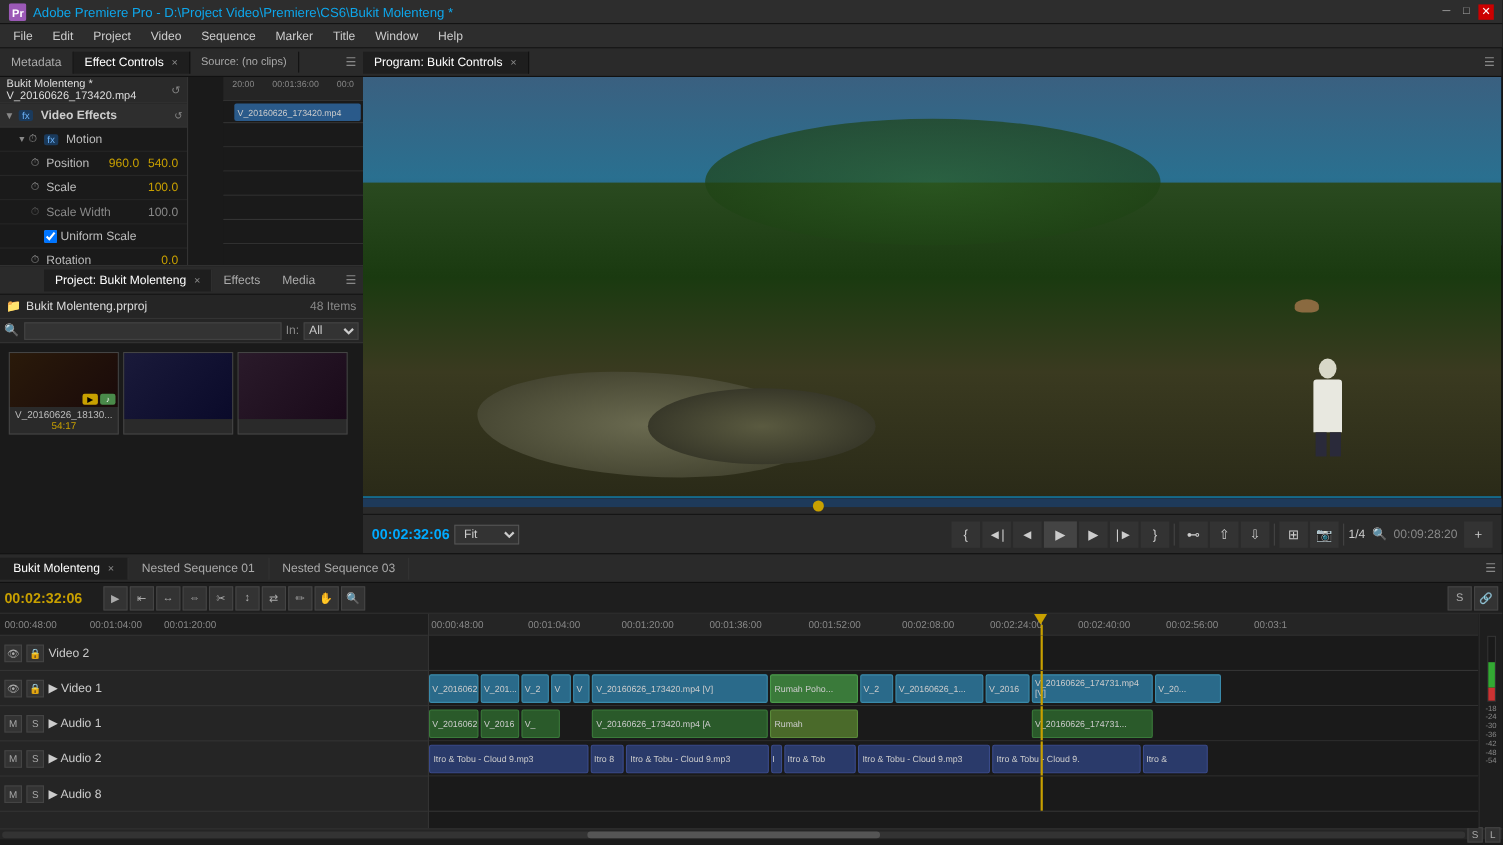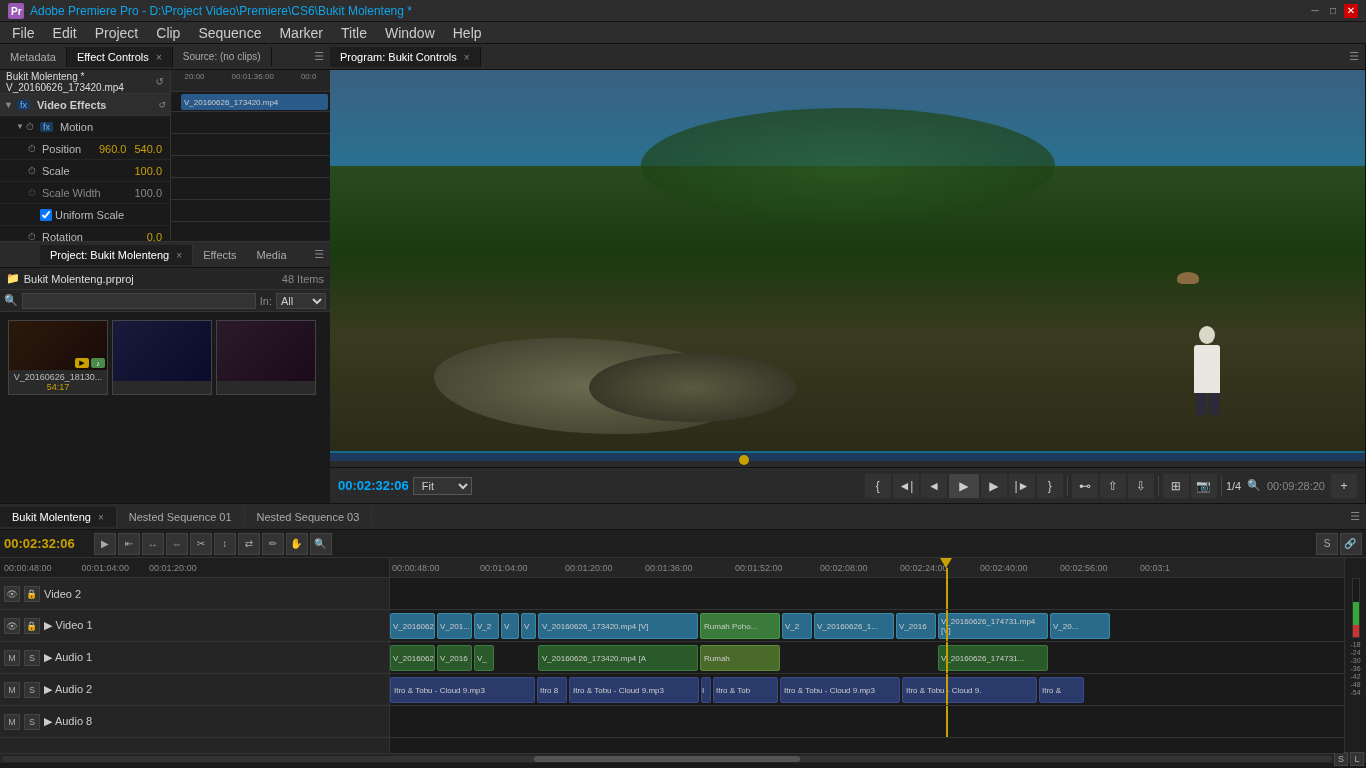--- a/index.html
+++ b/index.html
@@ -6,21 +6,21 @@
     body { width: 1366px; height: 768px; background: #1a1a1a; font-family: 'Segoe UI', Arial, sans-serif; font-size: 11px; color: #cccccc; overflow: hidden; }
 
     
     #titlebar { width: 100%; height: 22px; background: #2d2d2d; display: flex; align-items: center; justify-content: space-between; padding: 0 8px; border-bottom: 1px solid #111; }
     #titlebar .win-controls { display: flex; gap: 4px; }
     #titlebar .win-btn { width: 14px; height: 14px; display: flex; align-items: center; justify-content: center; font-size: 10px; cursor: pointer; color: #aaa; }
     #titlebar .win-btn.close { background: #cc0000; color: white; }
 
     
     #menubar { width: 100%; height: 22px; background: #2d2d2d; display: flex; align-items: center; padding: 0 4px; border-bottom: 1px solid #111; gap: 2px; }
-    .menu-item { padding: 2px 8px; font-size: 14px; color: #ccc; cursor: pointer; }
+    .menu-item { padding: 2px 8px; font-size: 11px; color: #ccc; cursor: pointer; }
 
     
     #effect-controls-tabs { height: 26px; background: #2a2a2a; display: flex; align-items: center; border-bottom: 1px solid #111; }
     .tab { padding: 4px 10px; font-size: 11px; color: #aaa; cursor: pointer; border-right: 1px solid #111; }
     .tab.active { background: #1e1e1e; color: #fff; }
     .tab-close { margin-left: 4px; color: #888; font-size: 10px; }
     .panel-menu { margin-left: auto; padding: 0 6px; color: #888; cursor: pointer; }
     .clip-header { height: 24px; background: #2a2a2a; display: flex; align-items: center; padding: 0 6px; border-bottom: 1px solid #333; justify-content: space-between; }
     .section-header { height: 22px; background: #2e2e2e; display: flex; align-items: center; padding: 0 4px; border-bottom: 1px solid #333; justify-content: space-between; }
     .effect-row { height: 22px; display: flex; align-items: center; padding: 0 4px; border-bottom: 1px solid #262626; }
@@ -88,21 +88,21 @@
     .outer-layout { display: flex; flex-direction: column; height: calc(768px - 44px); }
     .upper-section { display: flex; flex: 1; min-height: 0; }
     .lower-section { height: 265px; display: flex; flex-direction: column; }
 
     #left-section { width: 330px; display: flex; flex-direction: column; }
     #project-section { height: 262px; border-top: 1px solid #333; }
 
     
     .scene { width: 100%; height: 100%; position: relative; overflow: hidden; }
     .effect-props { flex: 1; overflow-y: auto; }
-    .effect-ec-timeline { width: 160px; min-width: 160px; border-left: 1px solid #333; overflow: hidden; }
+    .effect-ec-timeline { width: 160px; min-width: 160px; border-left: 1px solid #333; overflow: hidden; padding-left: 32px; }
   </style>
 </head>
 <body>
 
 <div id="titlebar">
   <div style="display:flex;align-items:center;">
     <div style="width:16px;height:16px;margin-right:6px;">
       <svg width="16" height="16" viewBox="0 0 16 16">
           <rect width="16" height="16" fill="#9b59b6" rx="2"></rect>
           <text x="3" y="12" font-size="10" fill="white" font-weight="bold">Pr</text>
@@ -114,21 +114,21 @@
     <div class="win-btn">─</div>
     <div class="win-btn">□</div>
     <div class="win-btn close">✕</div>
   </div>
 </div>
 
 <div id="menubar">
   <span class="menu-item">File</span>
   <span class="menu-item">Edit</span>
   <span class="menu-item">Project</span>
-  <span class="menu-item">Clip</span>
+  <span class="menu-item">Video</span>
   <span class="menu-item">Sequence</span>
   <span class="menu-item">Marker</span>
   <span class="menu-item">Title</span>
   <span class="menu-item">Window</span>
   <span class="menu-item">Help</span>
 </div>
 
 <div class="outer-layout">
   <div class="upper-section">
 
@@ -476,36 +476,36 @@
               <div style="position:absolute;left:424px;width:80px;height:26px;top:3px;background:#2a6a8a;border:1px solid #3a8aaa;border-radius:2px;font-size:8px;color:#ccc;padding:0 2px;overflow:hidden;display:flex;align-items:center;">V_20160626_1...</div>
               <div style="position:absolute;left:506px;width:40px;height:26px;top:3px;background:#2a6a8a;border:1px solid #3a8aaa;border-radius:2px;font-size:8px;color:#ccc;padding:0 2px;overflow:hidden;display:flex;align-items:center;">V_2016</div>
               <div style="position:absolute;left:548px;width:110px;height:26px;top:3px;background:#2a6a8a;border:1px solid #3a8aaa;border-radius:2px;font-size:8px;color:#ccc;padding:0 2px;overflow:hidden;display:flex;align-items:center;">V_20160626_174731.mp4 [V]</div>
               <div style="position:absolute;left:660px;width:60px;height:26px;top:3px;background:#2a6a8a;border:1px solid #3a8aaa;border-radius:2px;font-size:8px;color:#ccc;padding:0 2px;overflow:hidden;display:flex;align-items:center;">V_20...</div>
             </div>
 
             <div class="track-clips" style="height:32px;background:#1a1a1a;position:relative;border-bottom:1px solid #333;">
               <div style="position:absolute;left:556px;top:0;width:2px;height:100%;background:#c8a000;z-index:5;"></div>
               <div style="position:absolute;left:0;width:45px;height:26px;top:3px;background:#2a5a2a;border:1px solid #3a7a3a;border-radius:2px;font-size:8px;color:#ccc;padding:0 2px;overflow:hidden;display:flex;align-items:center;">V_2016062</div>
               <div style="position:absolute;left:47px;width:35px;height:26px;top:3px;background:#2a5a2a;border:1px solid #3a7a3a;border-radius:2px;font-size:8px;color:#ccc;padding:0 2px;overflow:hidden;display:flex;align-items:center;">V_2016</div>
-              <div style="position:absolute;left:84px;width:20px;height:26px;top:3px;background:#2a5a2a;border:1px solid #3a7a3a;border-radius:2px;font-size:8px;color:#ccc;padding:0 2px;overflow:hidden;display:flex;align-items:center;">V_</div>
+              <div style="position:absolute;left:84px;width:35px;height:26px;top:3px;background:#2a5a2a;border:1px solid #3a7a3a;border-radius:2px;font-size:8px;color:#ccc;padding:0 2px;overflow:hidden;display:flex;align-items:center;">V_</div>
               <div style="position:absolute;left:148px;width:160px;height:26px;top:3px;background:#2a5a2a;border:1px solid #3a7a3a;border-radius:2px;font-size:8px;color:#ccc;padding:0 3px;overflow:hidden;display:flex;align-items:center;">V_20160626_173420.mp4 [A</div>
               <div style="position:absolute;left:310px;width:80px;height:26px;top:3px;background:#4a6a2a;border:1px solid #5a8a3a;border-radius:2px;font-size:8px;color:#ccc;padding:0 3px;overflow:hidden;display:flex;align-items:center;">Rumah</div>
               <div style="position:absolute;left:548px;width:110px;height:26px;top:3px;background:#2a5a2a;border:1px solid #3a7a3a;border-radius:2px;font-size:8px;color:#ccc;padding:0 2px;overflow:hidden;display:flex;align-items:center;">V_20160626_174731...</div>
             </div>
 
             <div class="track-clips" style="height:32px;background:#1a1a1a;position:relative;border-bottom:1px solid #333;">
               <div style="position:absolute;left:556px;top:0;width:2px;height:100%;background:#c8a000;z-index:5;"></div>
               <div style="position:absolute;left:0;width:145px;height:26px;top:3px;background:#2a3a6a;border:1px solid #3a4a8a;border-radius:2px;font-size:8px;color:#ccc;padding:0 3px;overflow:hidden;display:flex;align-items:center;">Itro &amp; Tobu - Cloud 9.mp3</div>
               <div style="position:absolute;left:147px;width:30px;height:26px;top:3px;background:#2a3a6a;border:1px solid #3a4a8a;border-radius:2px;font-size:8px;color:#ccc;padding:0 2px;overflow:hidden;display:flex;align-items:center;">Itro 8</div>
               <div style="position:absolute;left:179px;width:130px;height:26px;top:3px;background:#2a3a6a;border:1px solid #3a4a8a;border-radius:2px;font-size:8px;color:#ccc;padding:0 3px;overflow:hidden;display:flex;align-items:center;">Itro &amp; Tobu - Cloud 9.mp3</div>
               <div style="position:absolute;left:311px;width:10px;height:26px;top:3px;background:#2a3a6a;border:1px solid #3a4a8a;border-radius:2px;font-size:8px;color:#ccc;overflow:hidden;display:flex;align-items:center;">I</div>
               <div style="position:absolute;left:323px;width:65px;height:26px;top:3px;background:#2a3a6a;border:1px solid #3a4a8a;border-radius:2px;font-size:8px;color:#ccc;padding:0 2px;overflow:hidden;display:flex;align-items:center;">Itro &amp; Tob</div>
               <div style="position:absolute;left:390px;width:120px;height:26px;top:3px;background:#2a3a6a;border:1px solid #3a4a8a;border-radius:2px;font-size:8px;color:#ccc;padding:0 3px;overflow:hidden;display:flex;align-items:center;">Itro &amp; Tobu - Cloud 9.mp3</div>
               <div style="position:absolute;left:512px;width:135px;height:26px;top:3px;background:#2a3a6a;border:1px solid #3a4a8a;border-radius:2px;font-size:8px;color:#ccc;padding:0 3px;overflow:hidden;display:flex;align-items:center;">Itro &amp; Tobu - Cloud 9.</div>
-              <div style="position:absolute;left:649px;width:45px;height:26px;top:3px;background:#2a3a6a;border:1px solid #3a4a8a;border-radius:2px;font-size:8px;color:#ccc;padding:0 2px;overflow:hidden;display:flex;align-items:center;">Itro &amp;</div>
+              <div style="position:absolute;left:649px;width:59px;height:26px;top:3px;background:#2a3a6a;border:1px solid #3a4a8a;border-radius:2px;font-size:8px;color:#ccc;padding:0 2px;overflow:hidden;display:flex;align-items:center;">Itro &amp;</div>
             </div>
 
             <div class="track-clips" style="height:32px;background:#1a1a1a;position:relative;border-bottom:1px solid #333;">
               <div style="position:absolute;left:556px;top:0;width:2px;height:100%;background:#c8a000;z-index:5;"></div>
             </div>
 
           </div>
         </div>
 
         <div id="tl-side" style="width:22px;background:#1e1e1e;border-left:1px solid #333;display:flex;flex-direction:column;align-items:center;padding:20px 2px 2px 2px;gap:1px;font-size:8px;color:#666;">

